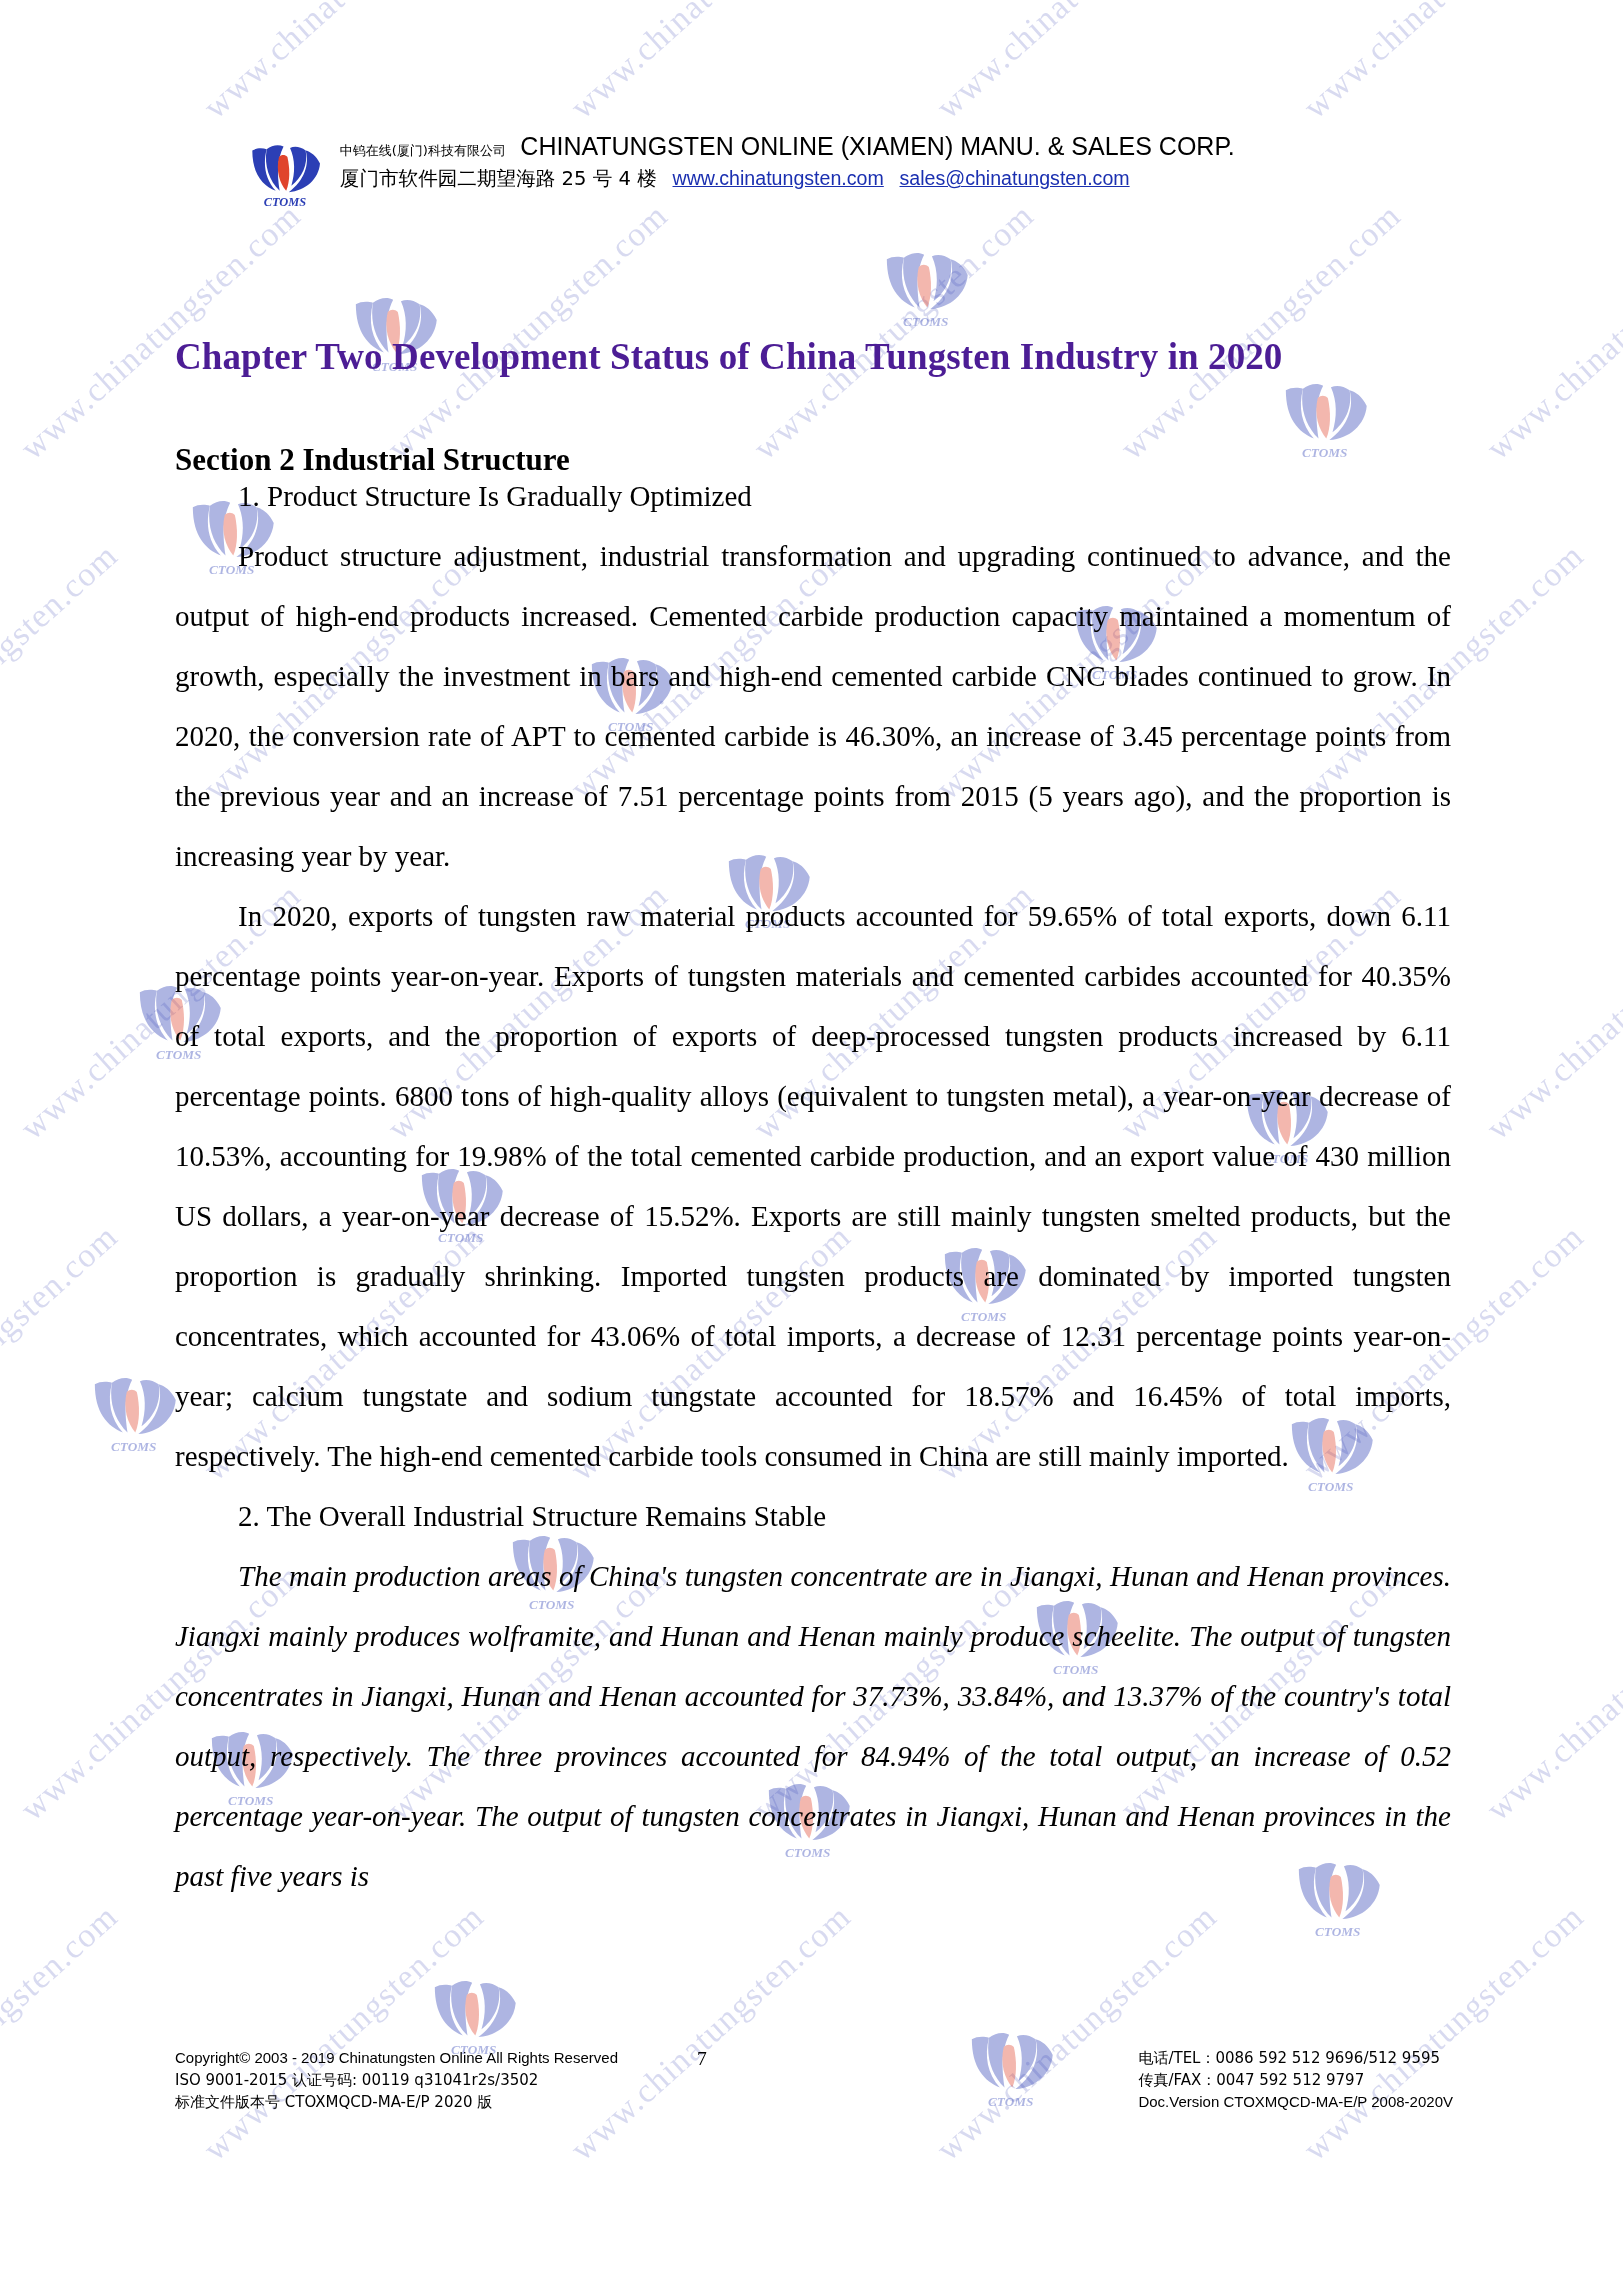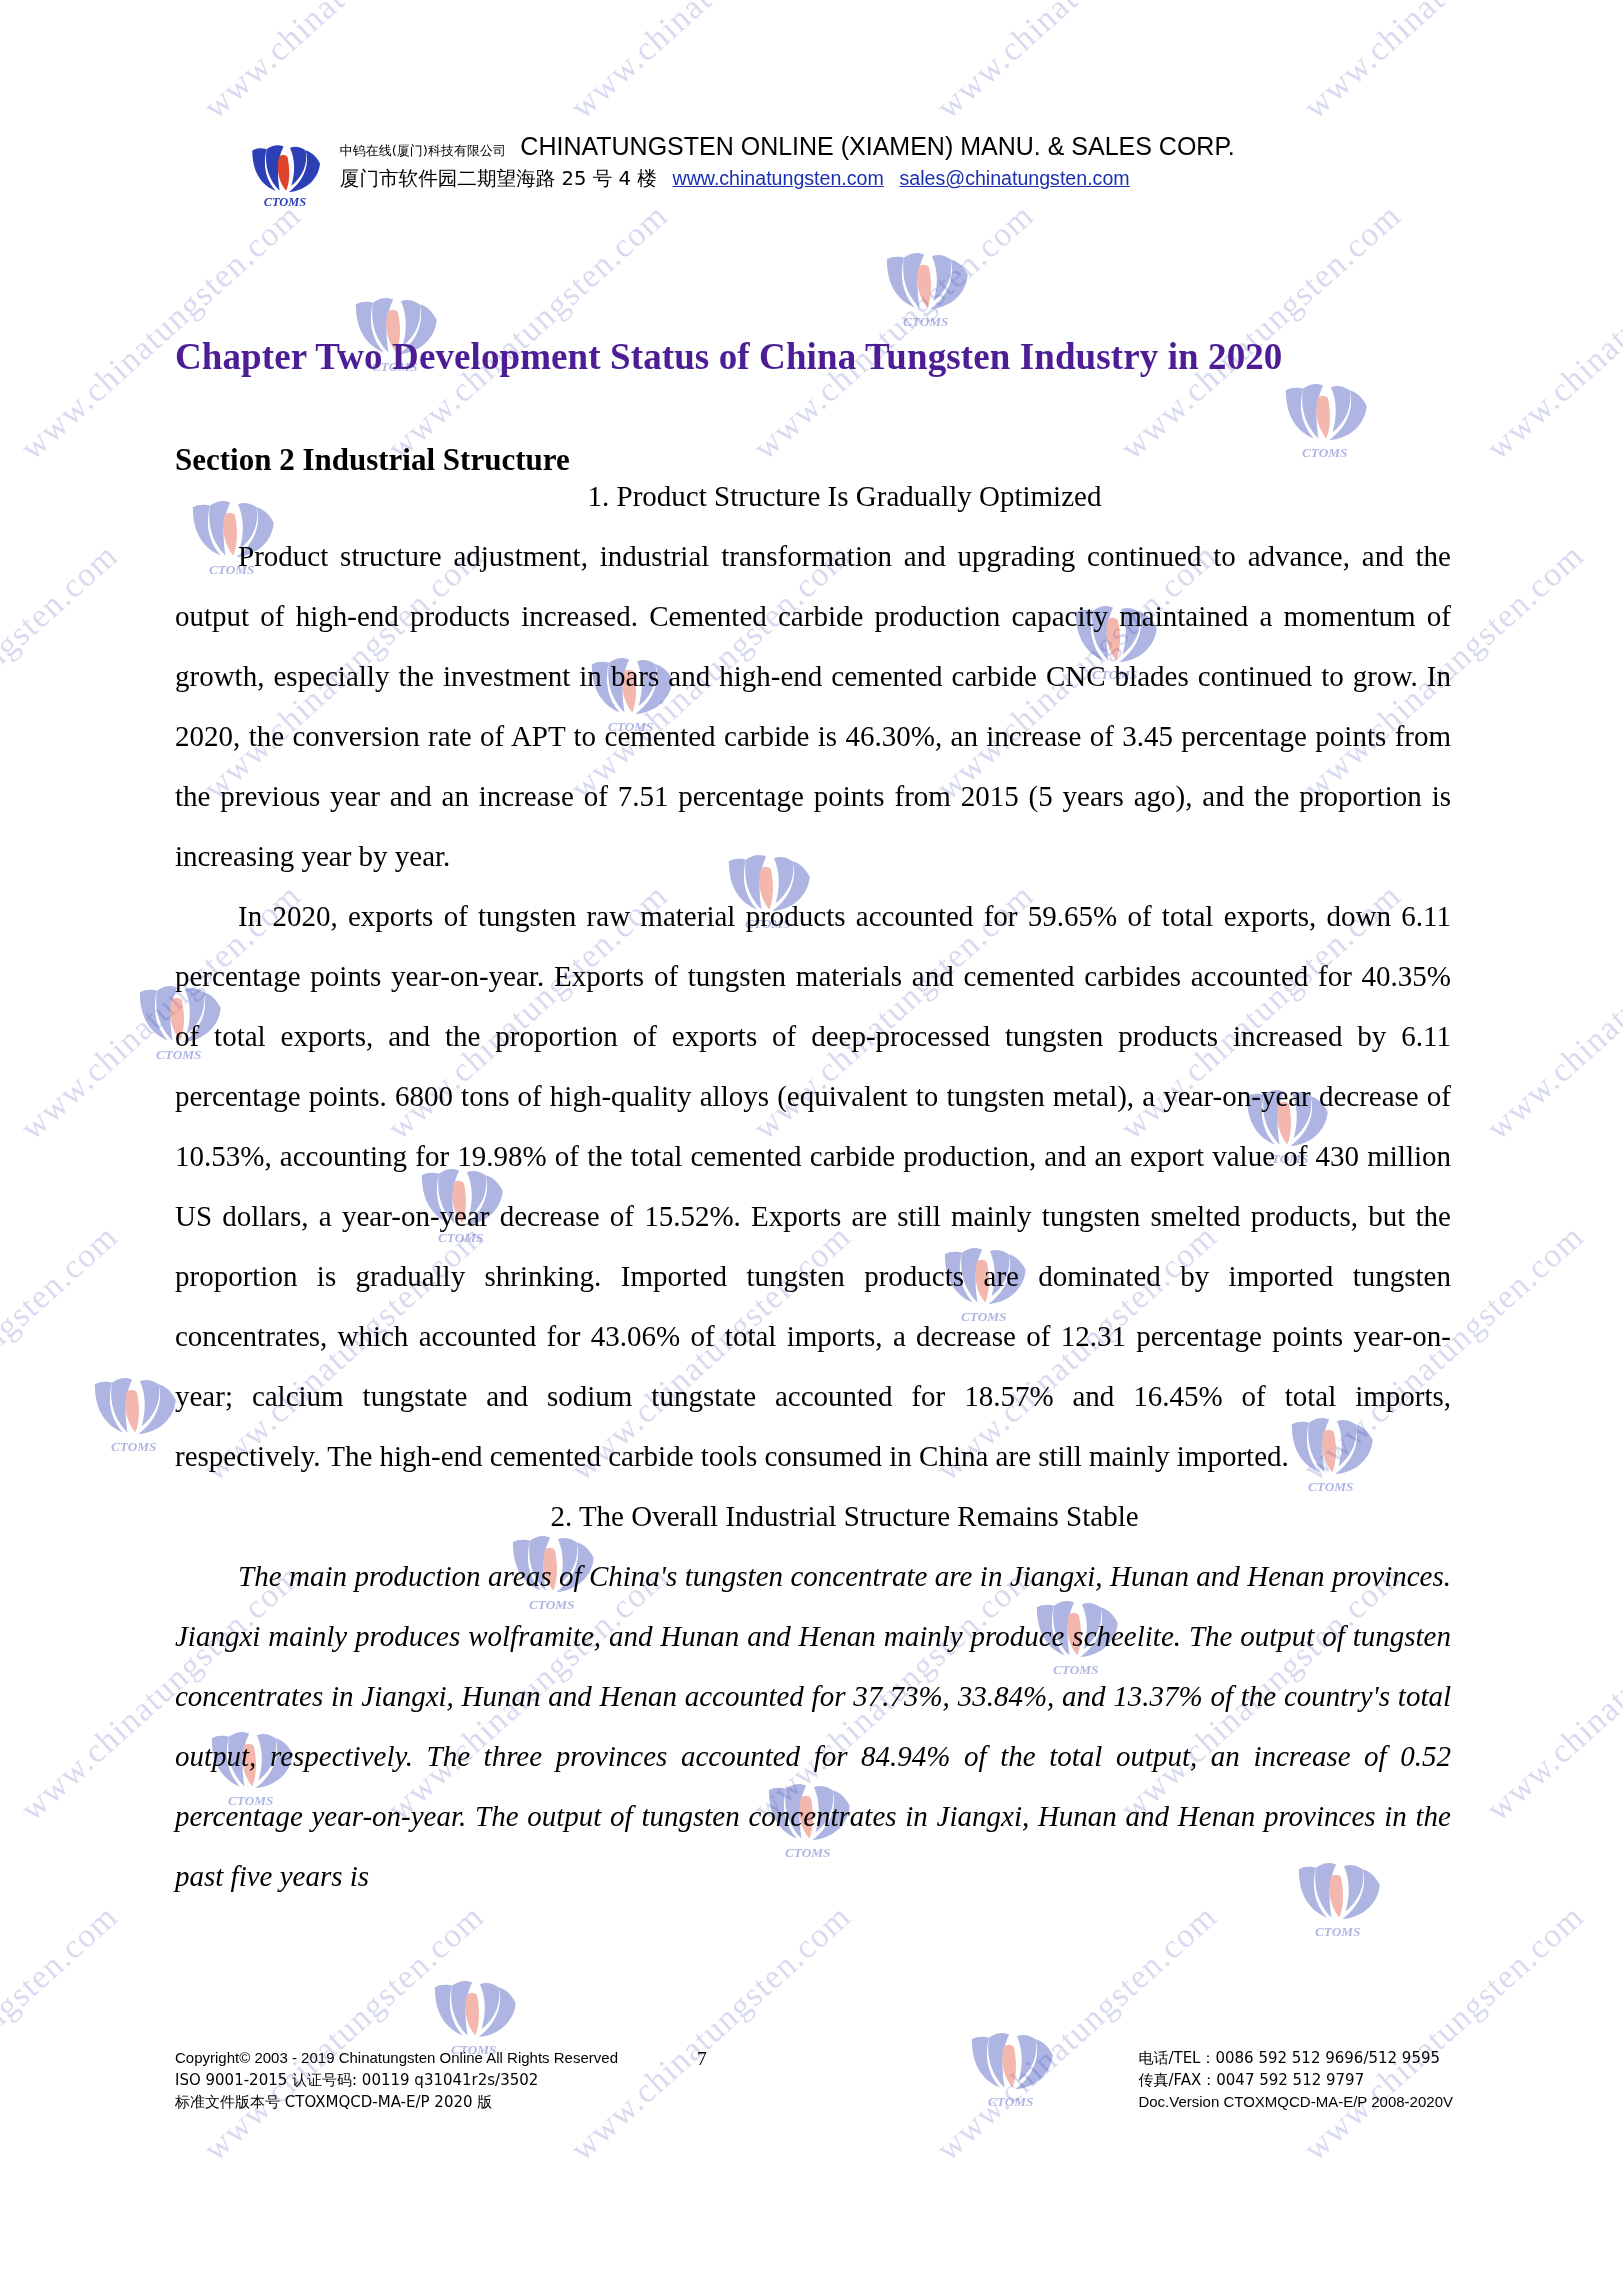--- a/index.html
+++ b/index.html
@@ -139,21 +139,21 @@
     font-size: 29px;
     line-height: 60px;
     color: #000;
     text-align: justify;
     text-justify: inter-word;
     text-indent: 63px;
   }
   p.para:last-child { text-align: justify; font-style: italic; }
   p.para.sub-head {
     text-indent: 63px;
-    text-align: center;
+    text-align: left;
   }
 
   
   .footer {
     position: absolute;
     left: 175px;
     top: 2047px;
     width: 1278px;
     display: flex;
     align-items: flex-start;

